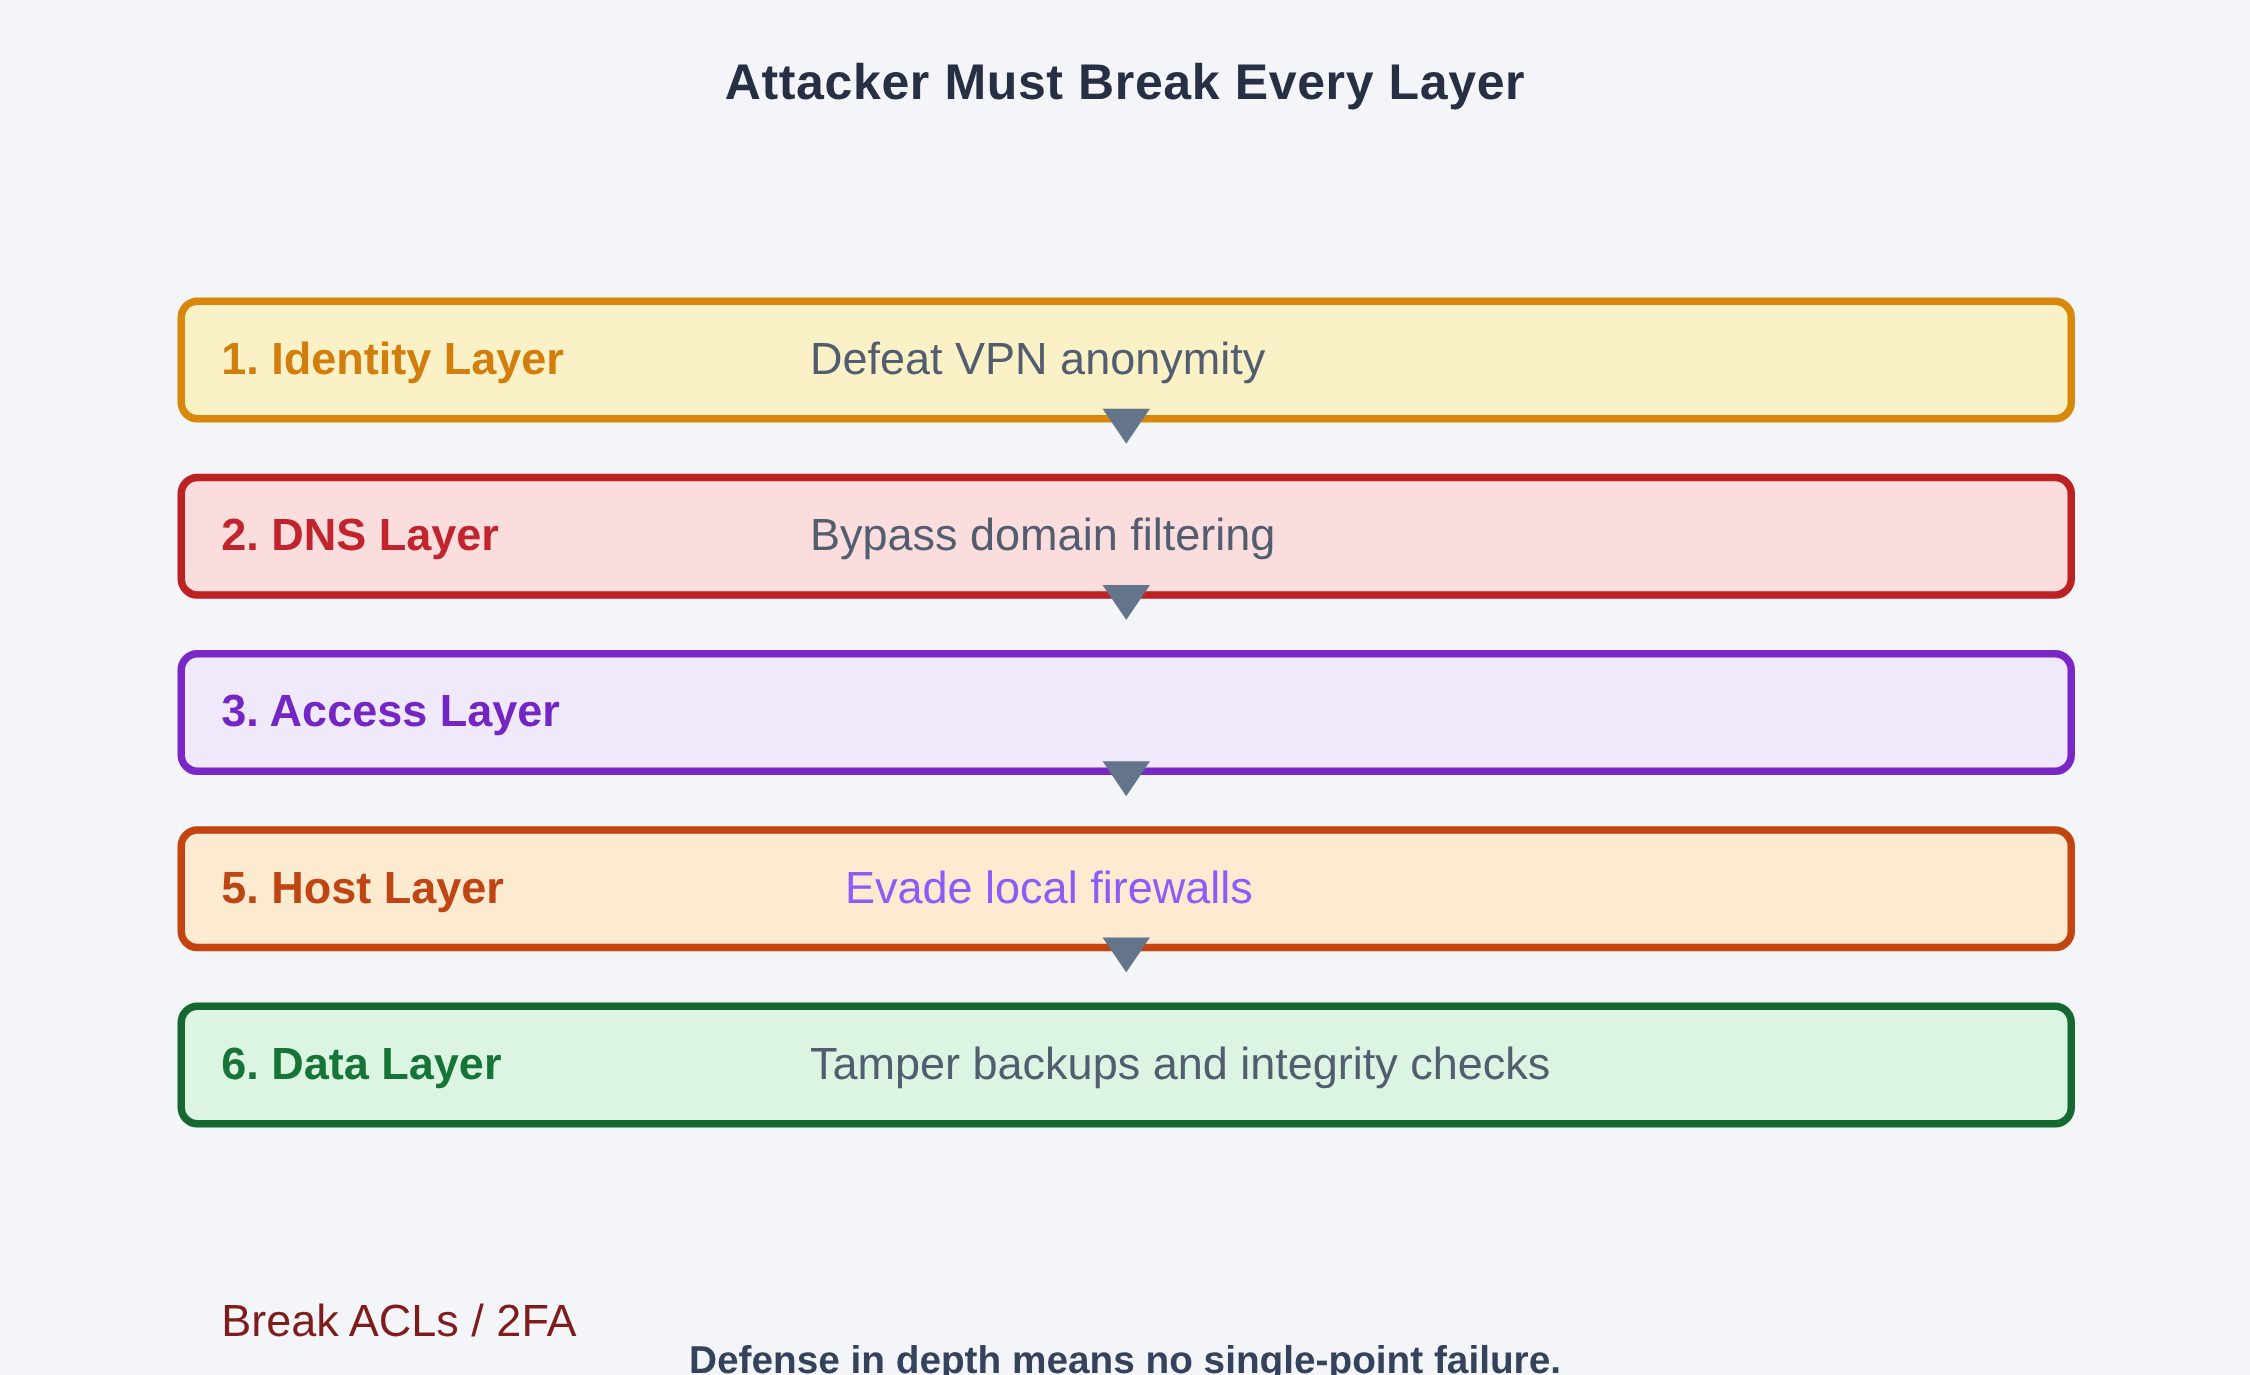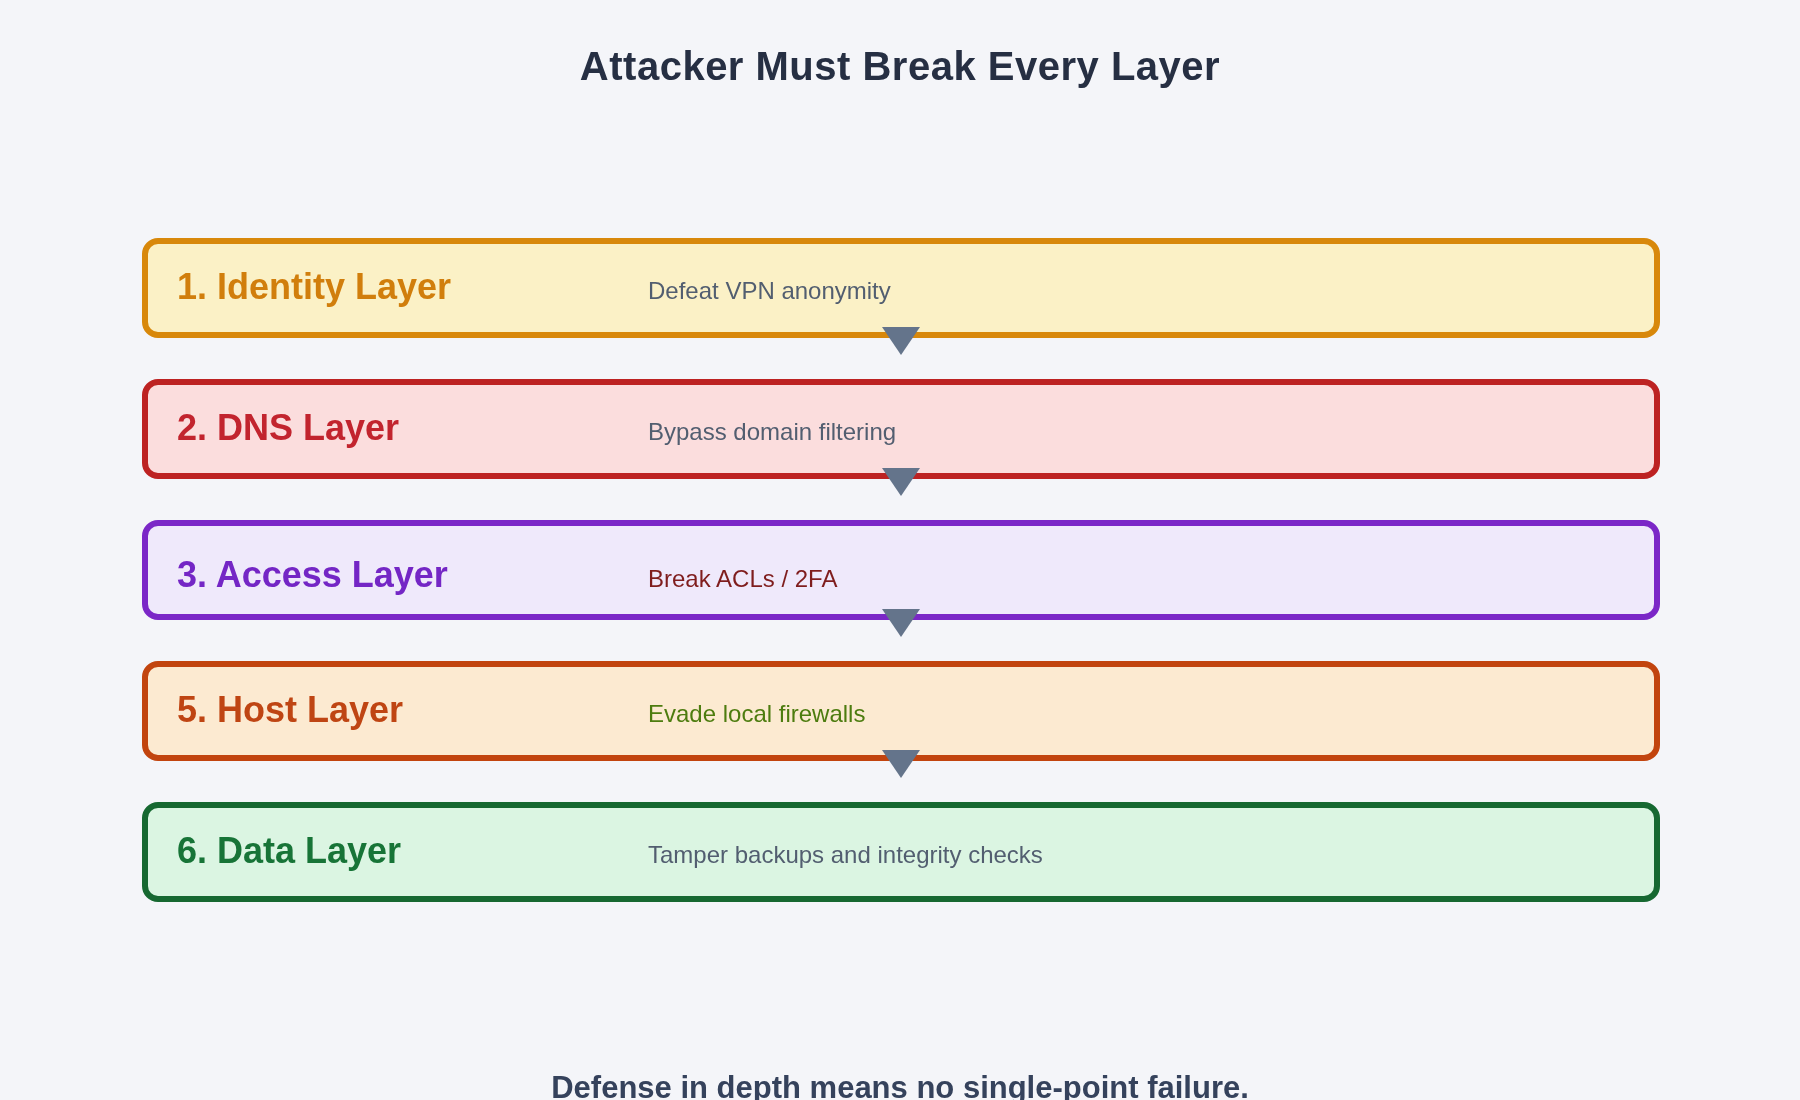--- a/index.html
+++ b/index.html
@@ -40,21 +40,21 @@
     align-items:baseline;
     padding:22px 20px 0 29px;
   }
   .layer-name{
     font-size:36px;
     font-weight:bold;
     flex:0 0 471px;
     white-space:nowrap;
   }
   .layer-desc{
-    font-size:24px;
+    font-size:36px;
     white-space:nowrap;
   }
   .arrow-down{
     position:absolute;
     left:50%;
     bottom:-17px;
     transform:translateX(-50%);
     width:0;height:0;
     border-left:19px solid transparent;
     border-right:19px solid transparent;
@@ -89,31 +89,31 @@
 
     <div class="layer-row">
       <div class="layer-box" style="background: rgb(251, 221, 221); border-color: rgb(189, 34, 34);">
         <span class="layer-name" style="color: rgb(194, 36, 46);">2. DNS Layer</span>
         <span class="layer-desc" style="color: rgb(82, 94, 112);">Bypass domain filtering</span>
       </div>
       <div class="arrow-down" style="border-top-color: rgb(100, 116, 139);"></div>
     </div>
 
     <div class="layer-row">
-      <div class="layer-box" style="background: rgb(239, 233, 251); border-color: rgb(123, 39, 199);">
+      <div class="layer-box" style="background: rgb(239, 233, 251); border-color: rgb(123, 39, 199); flex-direction: column;">
         <span class="layer-name" style="color: rgb(116, 38, 197);">3. Access Layer</span>
         <span class="layer-desc" style="color: #7f1d1d; margin-top: 17px;">Break ACLs / 2FA</span>
       </div>
       <div class="arrow-down" style="border-top-color: rgb(100, 116, 139);"></div>
     </div>
 
     <div class="layer-row">
       <div class="layer-box" style="background: rgb(252, 234, 209); border-color: rgb(194, 68, 14);">
         <span class="layer-name" style="color: rgb(191, 69, 19);">5. Host Layer</span>
-        <span class="layer-desc" style="color: #4d7c0f;">Evade local firewalls</span>
+        <span class="layer-desc" style="color: #8b5cf6; margin-left: 28px;">Evade local firewalls</span>
       </div>
       <div class="arrow-down" style="border-top-color: rgb(100, 116, 139);"></div>
     </div>
 
 
     <div class="layer-row">
       <div class="layer-box" style="background: rgb(219, 245, 226); border-color: rgb(22, 104, 49);">
         <span class="layer-name" style="color: rgb(23, 116, 55);">6. Data Layer</span>
         <span class="layer-desc" style="color: rgb(82, 94, 112);">Tamper backups and integrity checks</span>
       </div>

